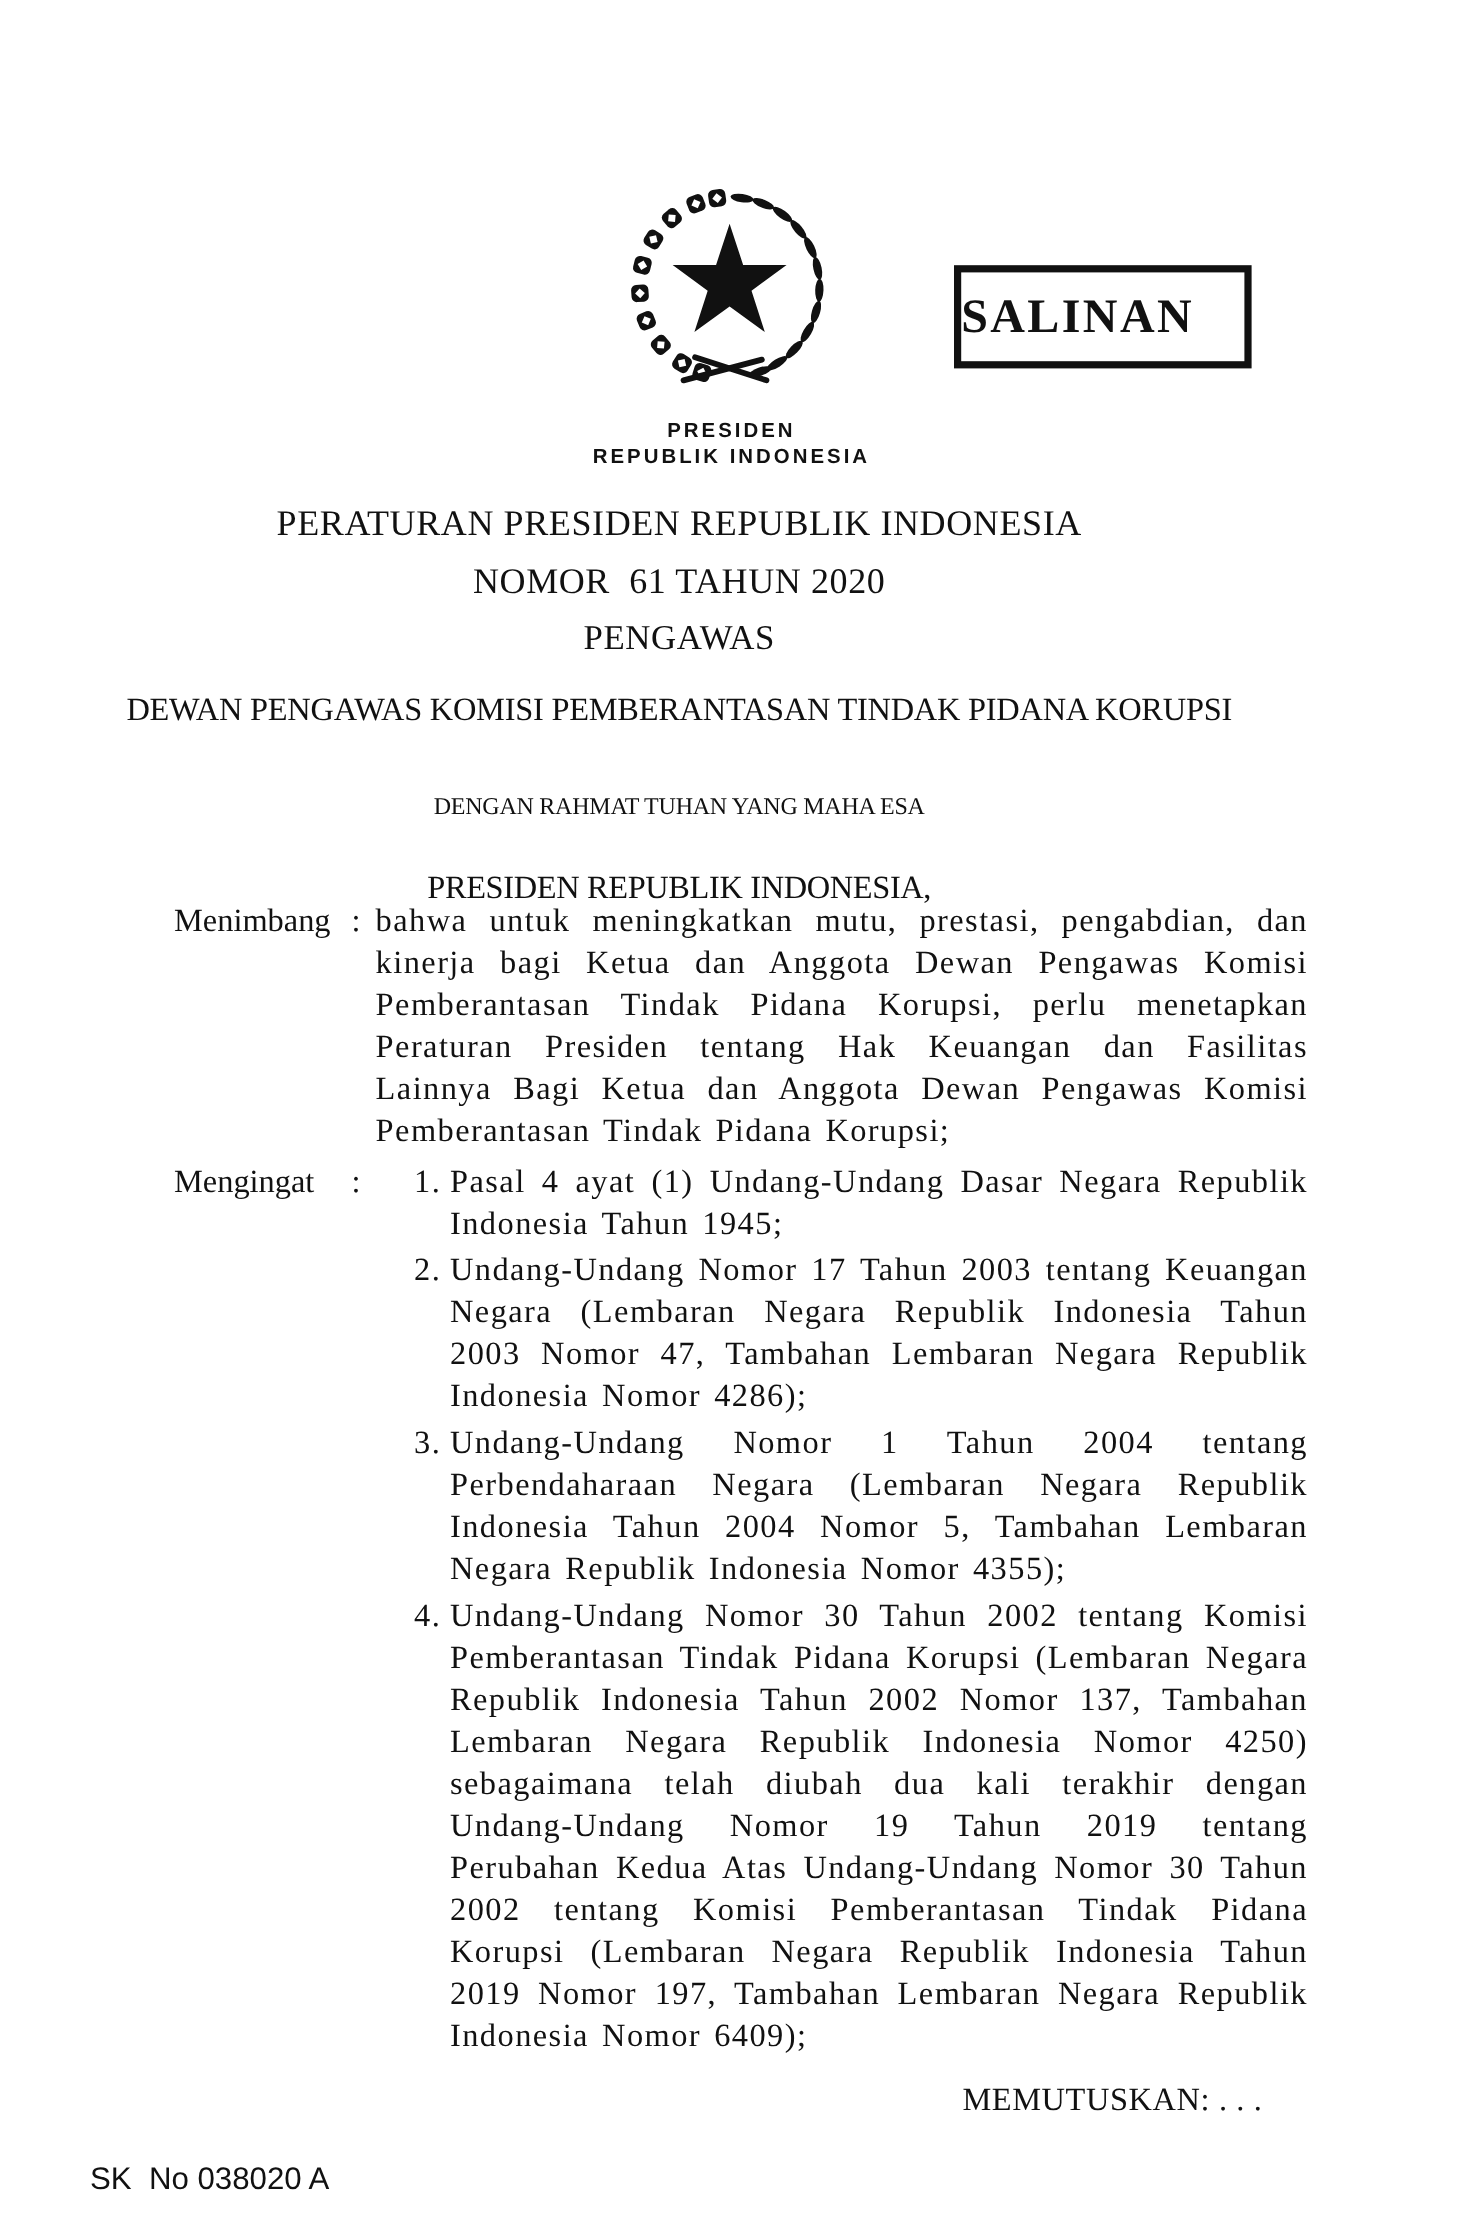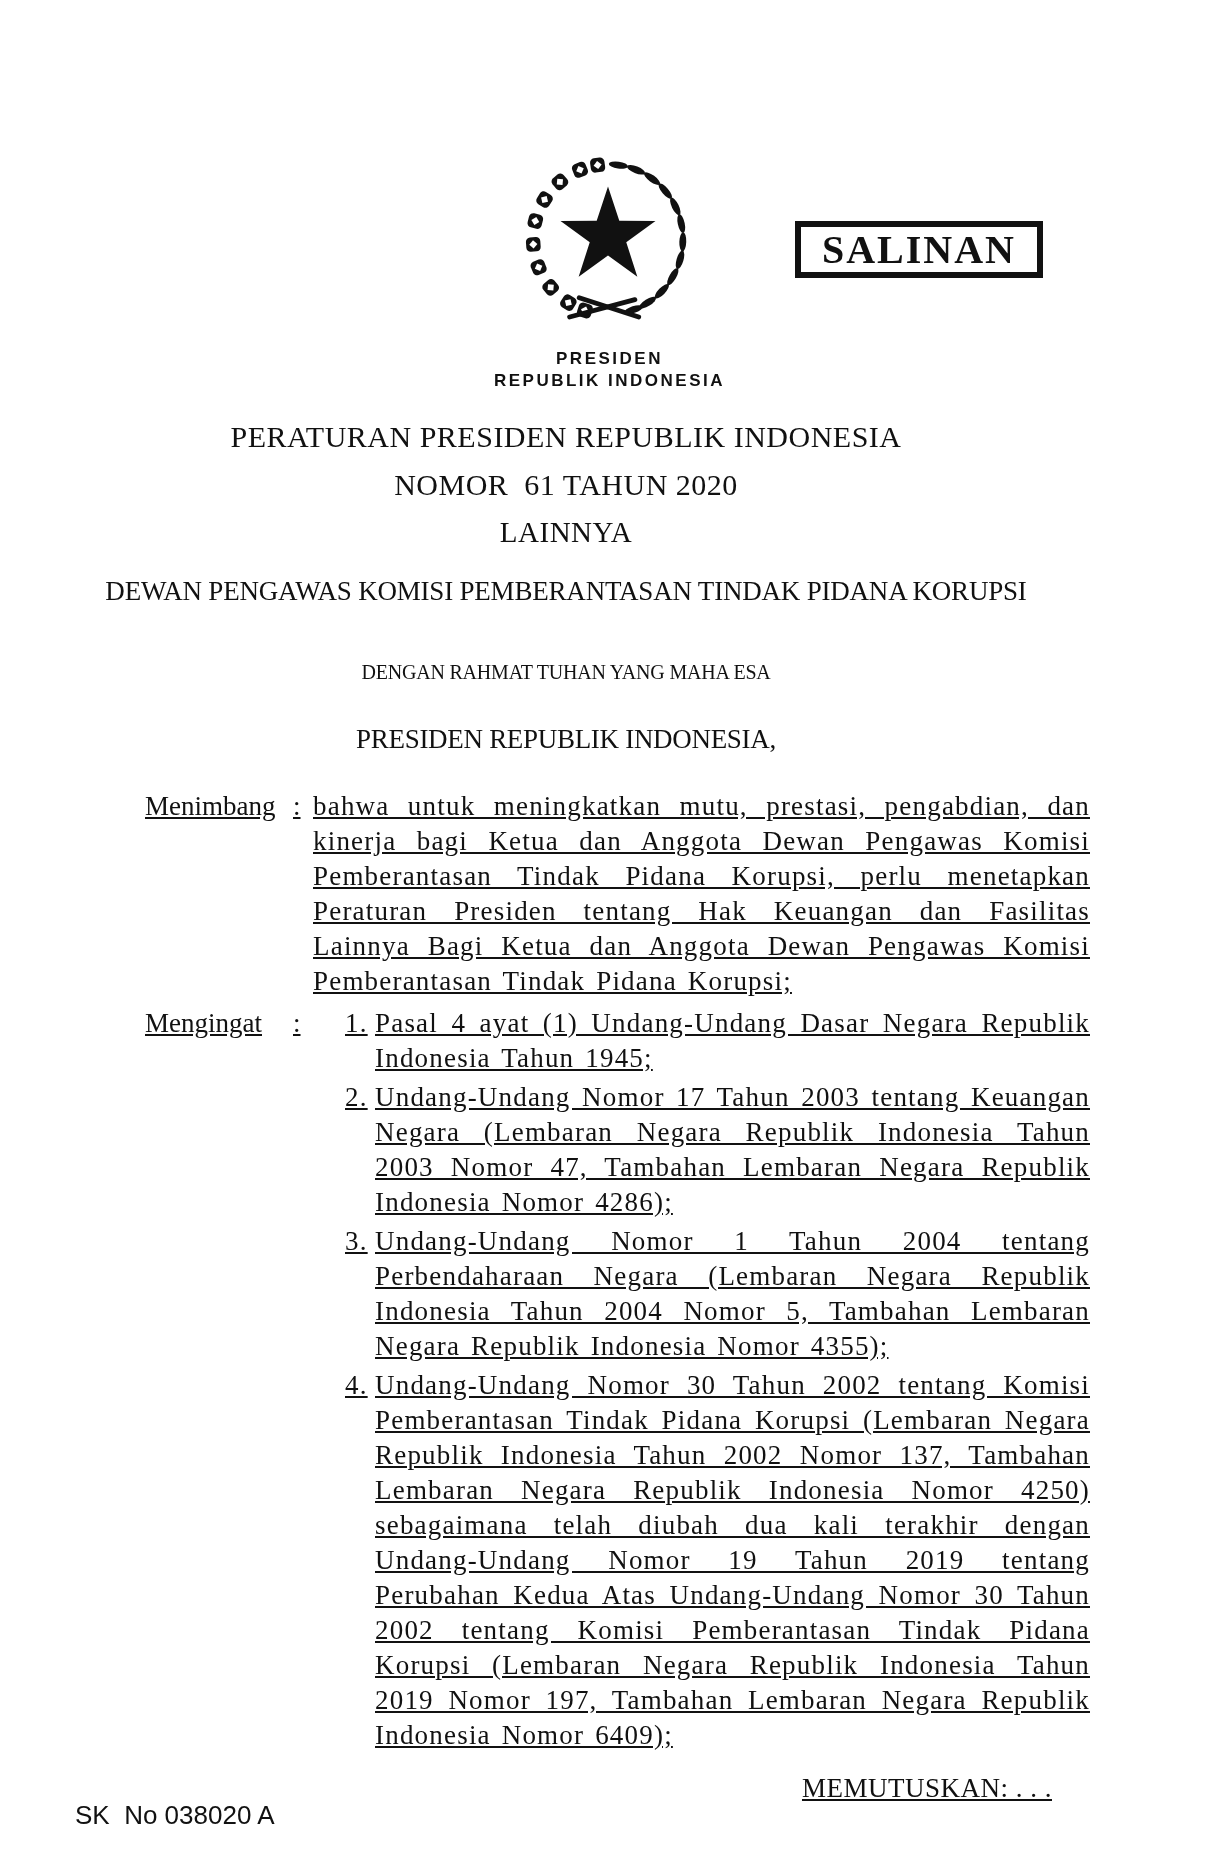--- a/index.html
+++ b/index.html
@@ -8,23 +8,23 @@
     font-family:"Liberation Serif",serif;position:relative;overflow:hidden;
   }
   .page{position:absolute;inset:0;}
 
   
   .emblem{position:absolute;left:512px;top:148px;width:192px;height:192px;}
   .emblem svg{width:100%;height:100%;}
 
   
   .salinan{
-    position:absolute;left:795px;top:221px;width:248px;height:57px;
+    position:absolute;left:795px;top:221px;width:248px;height:86px;
     border:6px solid #111;box-sizing:border-box;
-    display:flex;align-items:center;justify-content:center;
+    display:flex;align-items:center;
   }
   .salinan span{
     font-family:"Liberation Serif",serif;font-weight:bold;font-size:40px;
     letter-spacing:2px;line-height:1;
   }
 
   
   .letterhead{position:absolute;top:348px;left:0;width:1219px;text-align:center;}
   .letterhead div{
     font-family:"Liberation Sans",sans-serif;font-weight:700;
@@ -35,21 +35,21 @@
   .cline{position:absolute;left:0;width:1132px;text-align:center;white-space:pre;}
   .t1{top:420px;font-size:30px;letter-spacing:0.5px;}
   .t2{top:468px;font-size:30px;letter-spacing:0.5px;}
   .t3{top:516px;font-size:29px;letter-spacing:0.5px;}
   .t4{top:560px;font-size:27px;letter-spacing:-0.2px;}
   .t5{top:576px;font-size:27px;letter-spacing:-0.2px;}
   .inv{top:661px;font-size:20px;letter-spacing:-0.2px;}
   .iss{top:724px;font-size:27px;letter-spacing:-0.3px;}
 
   
-  .body-block{position:absolute;left:145px;top:789px;width:945px;text-decoration:underline;}
+  .body-block{position:absolute;left:145px;top:750px;width:945px;}
   .row{display:flex;align-items:flex-start;}
   .row .label{width:148px;flex:0 0 148px;font-size:27px;line-height:35px;}
   .row .colon{width:20px;flex:0 0 20px;font-size:27px;line-height:35px;}
   .row .content{flex:1;font-size:27px;line-height:35px;text-align:justify;
     letter-spacing:1.2px;word-spacing:3px;}
   .mengingat{margin-top:7px;}
   .num-list{padding-left:32px;}
   .num-item{display:flex;margin-bottom:4px;}
   .num-item .num{width:30px;flex:0 0 30px;font-size:27px;line-height:35px;}
   .num-item .itext{flex:1;font-size:27px;line-height:35px;text-align:justify;
@@ -115,21 +115,21 @@
     <span>SALINAN</span>
   </div>
 
   <div class="letterhead">
     <div>PRESIDEN</div>
     <div>REPUBLIK INDONESIA</div>
   </div>
 
   <div class="cline t1">PERATURAN PRESIDEN REPUBLIK INDONESIA</div>
   <div class="cline t2">NOMOR  61 TAHUN 2020</div>
-  <div class="cline t3">LAINNYA</div>
+  <div class="cline t3">PENGAWAS</div>
   <div class="cline t5">DEWAN PENGAWAS KOMISI PEMBERANTASAN TINDAK PIDANA KORUPSI</div>
 
   <div class="cline inv">DENGAN RAHMAT TUHAN YANG MAHA ESA</div>
   <div class="cline iss">PRESIDEN REPUBLIK INDONESIA,</div>
 
   <div class="body-block">
 
     <div class="row menimbang">
       <div class="label">Menimbang</div>
       <div class="colon">:</div>

